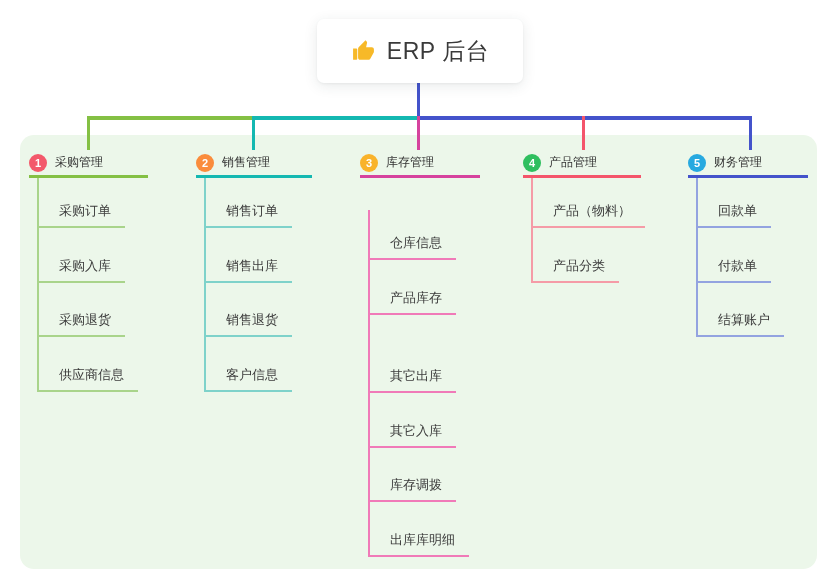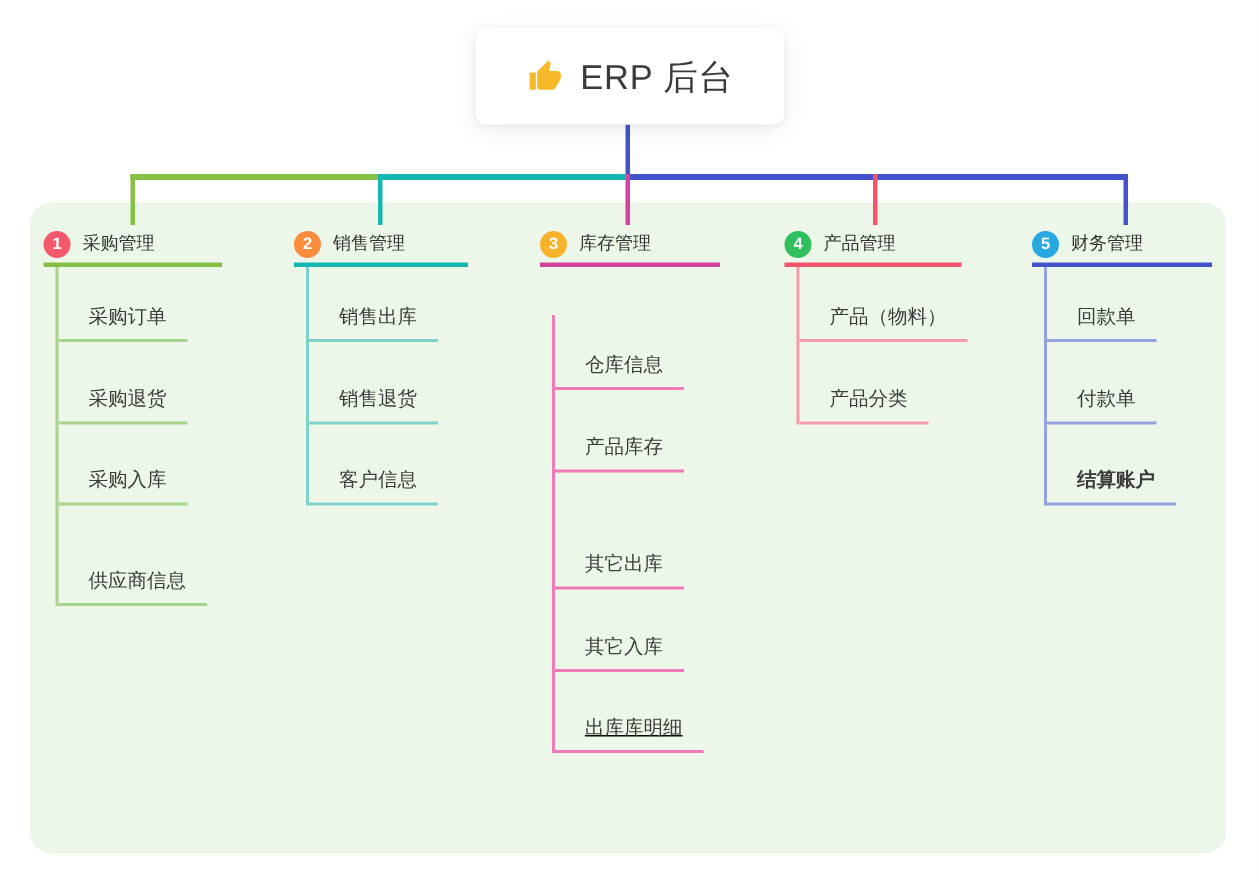--- a/index.html
+++ b/index.html
@@ -78,37 +78,40 @@
         <div class="bhead">
           <span class="badge" style="background: rgb(243, 89, 107);">1</span>
           <span class="blabel">采购管理</span>
         </div>
         <div class="bline" style="width: 119px; background: rgb(132, 192, 68);"></div>
         <div class="bitems" style="border-left-color: rgb(169, 212, 139);">
           <div class="bitem" style="border-bottom-color: rgb(169, 212, 139);">
             <span>采购订单</span>
           </div>
           <div class="bitem" style="border-bottom-color: rgb(169, 212, 139);">
+            <span>采购入库</span>
+          </div>
+          <div class="bitem" style="border-bottom-color: rgb(169, 212, 139);">
             <span>采购退货</span>
           </div>
           <div class="bitem" style="border-bottom-color: rgb(169, 212, 139);">
-            <span>采购入库</span>
-          </div>
-          <div class="bitem" style="border-bottom-color: rgb(169, 212, 139); margin-top: 12px;">
             <span>供应商信息</span>
           </div>
         </div>
       </div>
       <div class="branch" style="left: 196px; top: 150px;">
         <div class="bhead">
           <span class="badge" style="background: rgb(250, 140, 60);">2</span>
           <span class="blabel">销售管理</span>
         </div>
         <div class="bline" style="width: 116px; background: rgb(20, 184, 177);"></div>
         <div class="bitems" style="border-left-color: rgb(126, 210, 202);">
+          <div class="bitem" style="border-bottom-color: rgb(126, 210, 202);">
+            <span>销售订单</span>
+          </div>
           <div class="bitem" style="border-bottom-color: rgb(126, 210, 202);">
             <span>销售出库</span>
           </div>
           <div class="bitem" style="border-bottom-color: rgb(126, 210, 202);">
             <span>销售退货</span>
           </div>
           <div class="bitem" style="border-bottom-color: rgb(126, 210, 202);">
             <span>客户信息</span>
           </div>
         </div>
@@ -125,21 +128,24 @@
           </div>
           <div class="bitem" style="border-bottom-color: rgb(240, 122, 184);">
             <span>产品库存</span>
           </div>
           <div class="bitem" style="border-bottom-color: rgb(240, 122, 184); margin-top: 24px;">
             <span>其它出库</span>
           </div>
           <div class="bitem" style="border-bottom-color: rgb(240, 122, 184);">
             <span>其它入库</span>
           </div>
-          <div class="bitem" style="border-bottom-color: rgb(240, 122, 184); text-decoration: underline;">
+          <div class="bitem" style="border-bottom-color: rgb(240, 122, 184);">
+            <span>库存调拨</span>
+          </div>
+          <div class="bitem" style="border-bottom-color: rgb(240, 122, 184);">
             <span>出库库明细</span>
           </div>
         </div>
       </div>
       <div class="branch" style="left: 523px; top: 150px;">
         <div class="bhead">
           <span class="badge" style="background: rgb(47, 191, 95);">4</span>
           <span class="blabel">产品管理</span>
         </div>
         <div class="bline" style="width: 118px; background: rgb(244, 85, 107);"></div>
@@ -158,20 +164,20 @@
           <span class="blabel">财务管理</span>
         </div>
         <div class="bline" style="width: 120px; background: rgb(68, 83, 203);"></div>
         <div class="bitems" style="border-left-color: rgb(147, 163, 224);">
           <div class="bitem" style="border-bottom-color: rgb(147, 163, 224);">
             <span>回款单</span>
           </div>
           <div class="bitem" style="border-bottom-color: rgb(147, 163, 224);">
             <span>付款单</span>
           </div>
-          <div class="bitem" style="border-bottom-color: rgb(147, 163, 224); font-weight: bold;">
+          <div class="bitem" style="border-bottom-color: rgb(147, 163, 224);">
             <span>结算账户</span>
           </div>
         </div>
       </div>
     </div>
 
 </div>
 
 </body></html>

